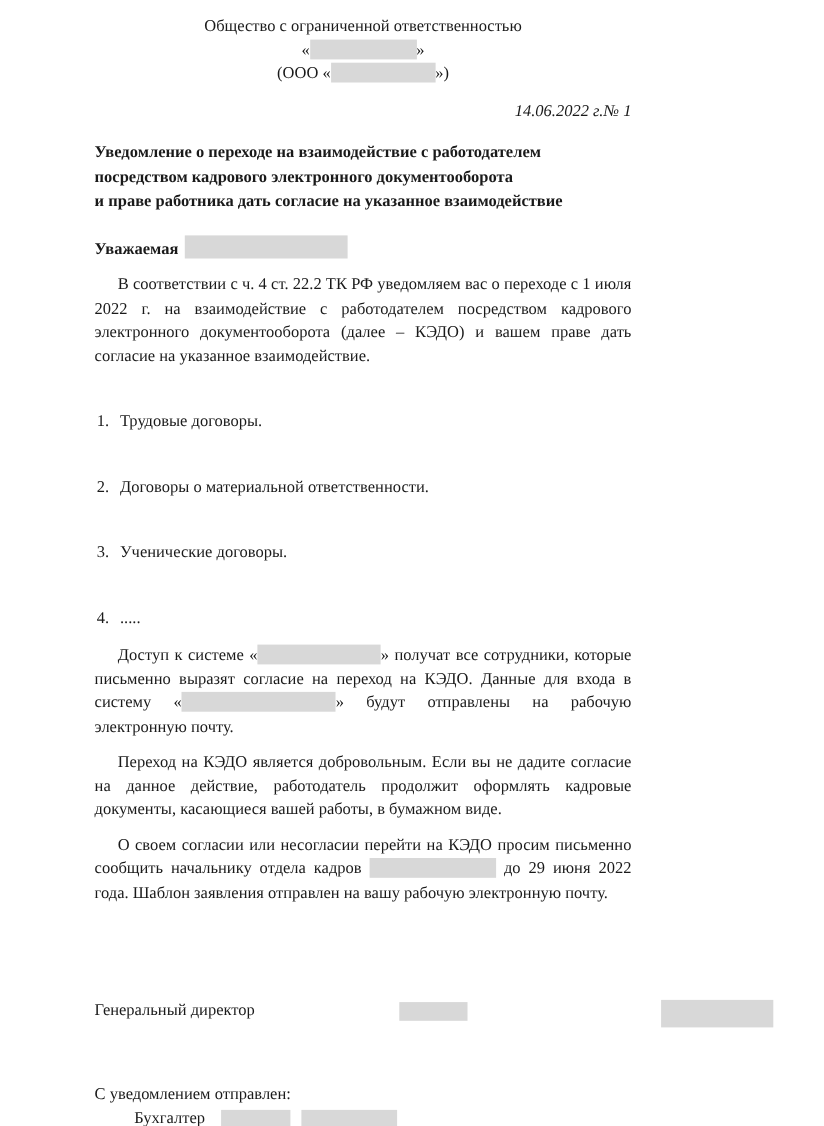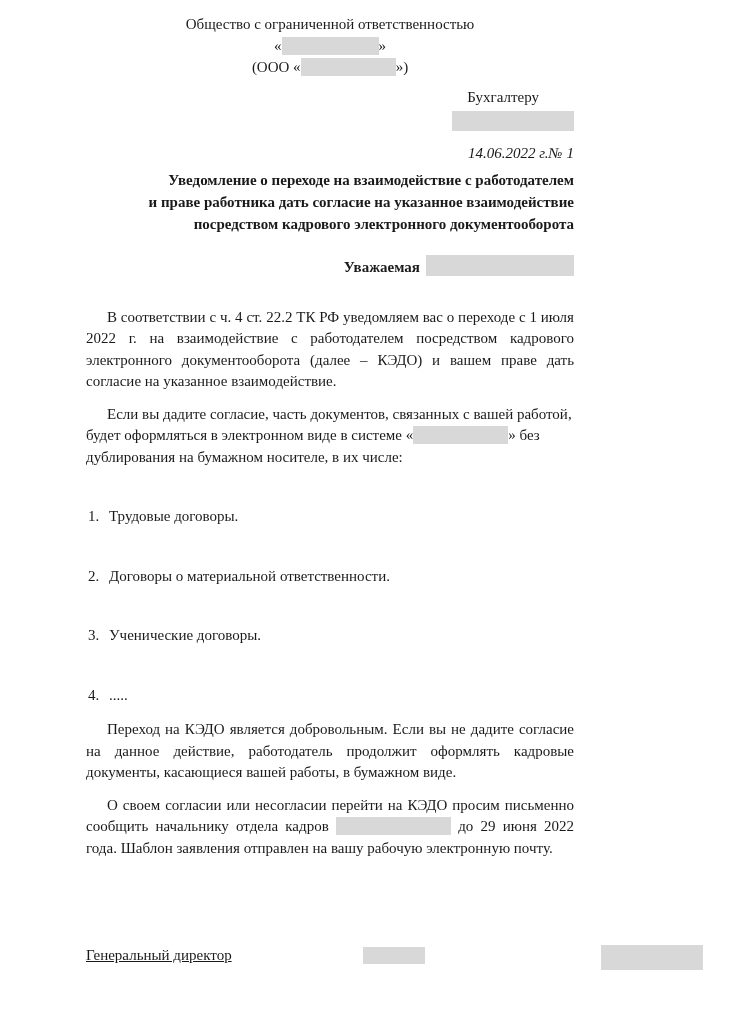--- a/index.html
+++ b/index.html
@@ -24,44 +24,44 @@
 
   
   .addressee { margin-top: 8px; text-align: right; }
   .addressee .label { display: block; padding-right: 35px; }
   .rd-addressee { display: block; width: 122px; height: 20px; margin: 3px 0 0 auto; }
 
   
   .meta-row { margin-top: 12px; display: flex; justify-content: flex-end; font-style: italic; }
 
   
-  .doc-title { margin-top: 4px; text-align: right; font-weight: bold; line-height: 22px; }
+  .doc-title { margin-top: 16px; text-align: left; font-weight: bold; line-height: 22px; }
   .doc-title .line { display: block; }
 
   
-  .salutation { margin-top: 20px; text-align: right; line-height: 24px; }
+  .salutation { margin-top: 20px; text-align: left; line-height: 24px; }
   .salutation .greeting { font-weight: bold; }
   .rd-salutation { width: 148px; height: 21px; margin-left: 6px; }
 
   
   .para { margin-top: 11px; margin-bottom: 11px; text-indent: 21px; }
   .just { text-align: justify; }
-  .first-para { margin-top: 28px; }
+  .first-para { margin-top: 10px; }
   .rd-system1 { width: 95px;  height: 18px; }
   .rd-system2 { width: 112px; height: 18px; }
   .rd-system3 { width: 140px; height: 18px; }
   .rd-hr-name { width: 115px; height: 18px; }
 
   
   .doc-list { margin: 13px 0 13px 0; padding-left: 2px; }
   .doc-list .li { display: block; margin-top: 38px; }
   .doc-list .num { display: inline-block; width: 21px; }
 
   
-  .signature-row { position: relative; margin-top: 86px; height: 30px; text-decoration: underline; }
+  .signature-row { position: relative; margin-top: 86px; height: 30px; }
   .rd-sign { position: absolute; left: 277px; top: 2px;  width: 62px;  height: 17px; }
   .rd-sign-name { position: absolute; left: 515px; top: 0; width: 102px; height: 25px; }
 
   
   .ack { margin-top: 46px; }
   .ack-row { position: relative; height: 24px; margin-left: 36px; }
   .rd-ack-sign { position: absolute; left: 79px;  top: 2px; width: 63px; height: 18px; }
   .rd-ack-name { position: absolute; left: 152px; top: 2px; width: 87px; height: 18px; }
   .ack-date { margin-top: 22px; }
 </style>
@@ -69,51 +69,47 @@
 <body>
 
 <div class="page">
 
   <div class="org-header">
     <span class="line">Общество с ограниченной ответственностью</span>
     <span class="line"><span>«</span><span class="redact rd-org-quoted"></span><span>»</span></span>
     <span class="line"><span>(ООО «</span><span class="redact rd-org-short"></span><span>»)</span></span>
   </div>
 
-  <div class="addressee">
-    <span class="label">Бухгалтеру</span>
-    <span class="redact rd-addressee"></span>
-  </div>
 
   <div class="meta-row">
     <span>14.06.2022 г.</span>
     <span>№ 1</span>
   </div>
 
   <div class="doc-title">
     <span class="line">Уведомление о переходе на взаимодействие с работодателем</span>
+    <span class="line">посредством кадрового электронного документооборота</span>
     <span class="line">и праве работника дать согласие на указанное взаимодействие</span>
-    <span class="line">посредством кадрового электронного документооборота</span>
   </div>
 
   <div class="salutation">
     <span class="greeting">Уважаемая</span><span class="redact rd-salutation"></span>
   </div>
 
   <p class="para just first-para">В соответствии с ч. 4 ст. 22.2 ТК РФ уведомляем вас о переходе с 1 июля 2022 г. на взаимодействие с работодателем посредством кадрового электронного документооборота (далее – КЭДО) и вашем праве дать согласие на указанное взаимодействие.</p>
 
-  <p class="para"><span>Если вы дадите согласие, часть документов, связанных с вашей работой, будет оформляться в электронном виде в системе «</span><span class="redact rd-system1"></span><span>» без дублирования на бумажном носителе, в их числе:</span></p>
 
   <div class="doc-list">
     <span class="li"><span class="num">1.</span><span>Трудовые договоры.</span></span>
     <span class="li"><span class="num">2.</span><span>Договоры о материальной ответственности.</span></span>
     <span class="li"><span class="num">3.</span><span>Ученические договоры.</span></span>
     <span class="li"><span class="num">4.</span><span>.....</span></span>
   </div>
 
+  <p class="para just"><span>Доступ к системе «</span><span class="redact rd-system2"></span><span>» получат все сотрудники, которые письменно выразят согласие на переход на КЭДО. Данные для входа в систему «</span><span class="redact rd-system3"></span><span>» будут отправлены на рабочую электронную почту.</span></p>
 
   <p class="para just">Переход на КЭДО является добровольным. Если вы не дадите согласие на данное действие, работодатель продолжит оформлять кадровые документы, касающиеся вашей работы, в бумажном виде.</p>
 
   <p class="para just"><span>О своем согласии или несогласии перейти на КЭДО просим письменно сообщить начальнику отдела кадров </span><span class="redact rd-hr-name"></span><span> до 29 июня 2022 года. Шаблон заявления отправлен на вашу рабочую электронную почту.</span></p>
 
   <div class="signature-row">
     <span>Генеральный директор</span>
     <span class="redact rd-sign"></span>
     <span class="redact rd-sign-name"></span>
   </div>

